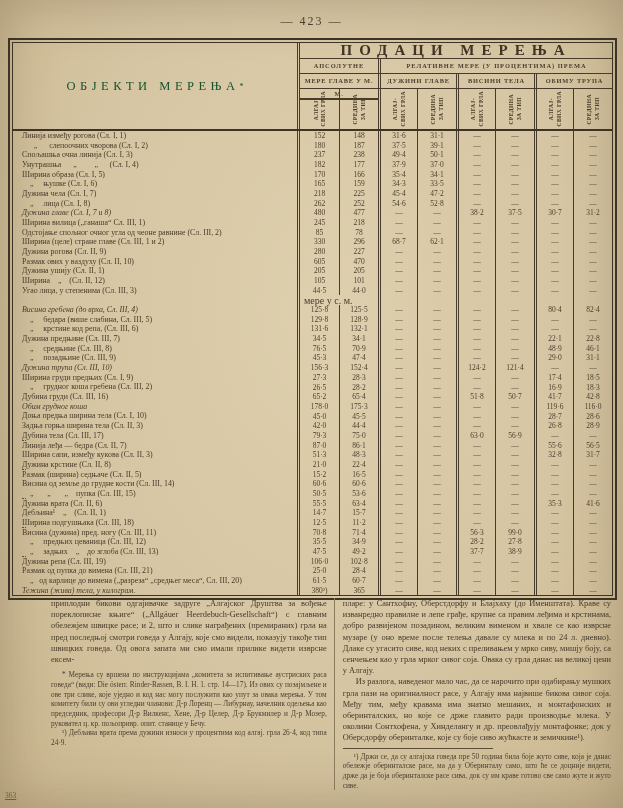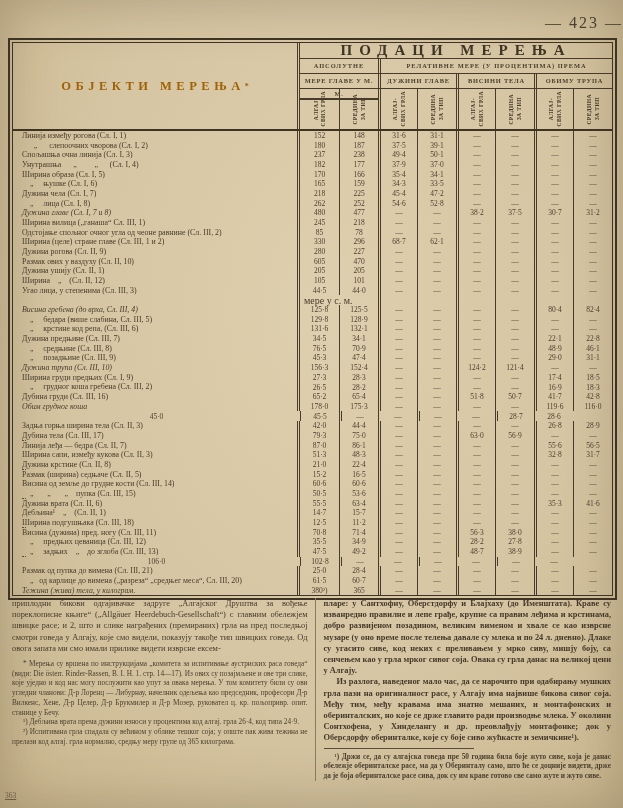--- a/index.html
+++ b/index.html
@@ -3,31 +3,31 @@
 <meta charset="utf-8">
 <style>
   html,body{margin:0;padding:0;}
   body{
     width:623px;height:808px;position:relative;overflow:hidden;
     background:radial-gradient(ellipse at 52% 38%, #decfae 0%, #d6c5a2 55%, #c9b68e 100%);
     box-shadow:inset 0 0 55px rgba(70,52,28,.28);
     font-family:"Liberation Serif","DejaVu Serif",serif;
     color:#443a2c;
   }
-  .pageno{position:absolute;top:14px;left:0;right:0;text-align:right;
-    font-size:16px;letter-spacing:2px;color:#4a3f30;}
+  .pageno{position:absolute;top:14px;left:0;right:0;text-align:center;
+    font-size:12px;letter-spacing:2px;color:#4a3f30;}
   
   .mtable{position:absolute;left:12px;top:42px;width:599px;
     border:1px solid #3e3425;outline:2px solid #3e3425;outline-offset:2px;
     background:transparent;}
   .cols{display:grid;grid-template-columns:287px repeat(8,1fr);}
   .thead{border-bottom:2px solid #3e3425;}
   .thead-grid{display:grid;grid-template-columns:287px 1fr;}
   .obj-cell{border-right:3px double #473c2b;display:flex;align-items:center;justify-content:center;
-    font-weight:bold;font-size:12.5px;letter-spacing:4.5px;color:#a16207;}
+    font-weight:normal;font-size:12.5px;letter-spacing:4.5px;color:#14532d;}
   .obj-cell sup{font-size:8px;letter-spacing:0;}
   .hr1{height:15px;line-height:15px;text-align:center;font-weight:bold;font-size:15px;
     letter-spacing:7px;border-bottom:1px solid #473c2b;color:#3f3524;}
   .hr2{display:grid;grid-template-columns:repeat(8,1fr);height:14px;border-bottom:1px solid #473c2b;}
   .hr2 div{font-size:6.4px;letter-spacing:1px;text-align:center;line-height:14px;font-weight:bold;color:#4a3f2e;}
   .hr2 .g-abs{grid-column:span 2;}
   .hr2 .g-rel{grid-column:span 6;border-left:3px double #473c2b;}
   .hr3{display:grid;grid-template-columns:repeat(8,1fr);height:14px;border-bottom:1px solid #473c2b;}
   .hr3 div{grid-column:span 2;font-size:6.4px;letter-spacing:.8px;text-align:center;line-height:13px;font-weight:bold;color:#4a3f2e;}
   .hr3 div.dbl{border-left:3px double #473c2b;}
@@ -43,22 +43,22 @@
   .trow.it .t{font-style:italic;}
   .lblcell{display:flex;align-items:baseline;padding-left:5px;overflow:hidden;
     border-right:3px double #473c2b;height:100%;flex-direction:column;}
   .t{white-space:pre;font-size:7.9px;line-height:9.6px;color:#473b2a;}
   .dots{flex:1;border-bottom:1px dotted #5a4c39;margin:0 6px 2px 4px;min-width:4px;}
   .vcell{text-align:center;font-size:7.5px;line-height:9.6px;color:#4d4030;height:100%;
     display:flex;align-items:center;justify-content:center;}
   .unitcell{grid-column:span 2;font-size:10px;padding-left:4px;color:#473b2a;display:flex;align-items:center;}
   
   .bodytext{position:absolute;left:12px;top:598px;width:599px;display:flex;}
-  .colL{width:296px;padding-right:7px;}
-  .colR{width:288px;padding-left:8px;border-left:1px solid #8b7a5c;font-weight:bold;}
+  .colL{width:296px;padding-right:7px;margin-left:39px;}
+  .colR{width:288px;padding-left:8px;border-left:1px solid #8b7a5c;}
   .bodytext p{margin:0;text-align:justify;font-size:8.4px;line-height:11.2px;color:#45392a;}
   .bodytext p.ind{text-indent:13px;}
   .fnblock{margin-top:5px;}
   .fn{font-size:7.3px !important;line-height:9.7px !important;text-indent:11px;color:#4b3f2f !important;}
   .fnrule{width:150px;border-top:1px solid #5a4c39;margin:4px 0 3px 0;}
   .sig{position:absolute;left:5px;bottom:8px;font-size:7.5px;color:#6d5d45;text-decoration:underline;}
 </style>
 </head>
 <body>
 
@@ -517,20 +517,24 @@
         <div class="vcell">178·0</div>
         <div class="vcell ss">175·3</div>
         <div class="vcell sd">—</div>
         <div class="vcell ss">—</div>
         <div class="vcell sd">—</div>
         <div class="vcell ss">—</div>
         <div class="vcell sd">119·6</div>
         <div class="vcell ss">116·0</div>
       </div>
       <div class="trow cols">
+        <div class="lblcell">
+          <span class="t">Доња предња ширина тела (Сл. I, 10)</span>
+          <span class="dots"></span>
+        </div>
         <div class="vcell">45·0</div>
         <div class="vcell ss">45·5</div>
         <div class="vcell sd">—</div>
         <div class="vcell ss">—</div>
         <div class="vcell sd">—</div>
         <div class="vcell ss">—</div>
         <div class="vcell sd">28·7</div>
         <div class="vcell ss">28·6</div>
       </div>
       <div class="trow cols">
@@ -690,21 +694,21 @@
       <div class="trow cols">
         <div class="lblcell">
           <span class="t">Висина (дужина) пред. ногу (Сл. III, 11)</span>
           <span class="dots"></span>
         </div>
         <div class="vcell">70·8</div>
         <div class="vcell ss">71·4</div>
         <div class="vcell sd">—</div>
         <div class="vcell ss">—</div>
         <div class="vcell sd">56·3</div>
-        <div class="vcell ss">38·0</div>
+        <div class="vcell ss">99·0</div>
         <div class="vcell sd">—</div>
         <div class="vcell ss">—</div>
       </div>
       <div class="trow cols">
         <div class="lblcell">
           <span class="t">    „     предњих цеваница (Сл. III, 12)</span>
           <span class="dots"></span>
         </div>
         <div class="vcell">35·5</div>
         <div class="vcell ss">34·9</div>
@@ -717,26 +721,30 @@
       </div>
       <div class="trow cols">
         <div class="lblcell">
           <span class="t">    „     задњих    „    до зглоба (Сл. III, 13)</span>
           <span class="dots"></span>
         </div>
         <div class="vcell">47·5</div>
         <div class="vcell ss">49·2</div>
         <div class="vcell sd">—</div>
         <div class="vcell ss">—</div>
-        <div class="vcell sd">48·7</div>
+        <div class="vcell sd">37·7</div>
         <div class="vcell ss">38·9</div>
         <div class="vcell sd">—</div>
         <div class="vcell ss">—</div>
       </div>
       <div class="trow cols">
+        <div class="lblcell">
+          <span class="t">Дужина репа (Сл. III, 19)</span>
+          <span class="dots"></span>
+        </div>
         <div class="vcell">106·0</div>
         <div class="vcell ss">102·8</div>
         <div class="vcell sd">—</div>
         <div class="vcell ss">—</div>
         <div class="vcell sd">—</div>
         <div class="vcell ss">—</div>
         <div class="vcell sd">—</div>
         <div class="vcell ss">—</div>
       </div>
       <div class="trow cols">
@@ -783,21 +791,20 @@
       </div>
     </div>
 </div>
 
 <div class="bodytext">
   <div class="colL">
       <p>приплодни бикови одгајивачке задруге „Алгајског Друштва за вођење пореклописне књиге“ („Allgäuer Heerdebuch-Gesellschaft“) с главним обележјем швицке расе; и 2, што и слике награђених (премираних) грла на пред последњој смотри говеда у Алгају, које смо видели, показују такође тип швицких говеда. Од овога запата ми смо имали прилике видети изврсне ексем-</p>
       <div class="fnblock">
         <p class="fn">* Мерења су вршена по инструкцијама „комитета за испитивање аустриских раса говеда“ (види: Die österr. Rinder-Rassen, B. I. H. 1. стр. 14—17). Из ових су позајмљене и ове три слике, које уједно и код нас могу послужити као упут за овака мерења. У том комитету били су ови угледни чланови: Д-р Лоренц — Либурнау, начелник одељења као председник, професори Д-р Вилкенс, Хене, Д-р Целер, Д-р Брукмилер и Д-р Мозер, руковател ц. кр. пољопривр. опит. станице у Бечу.</p>
         <p class="fn">¹) Дебљина врата према дужини износи у процентима код алгај. грла 26·4, код типа 24·9.</p>
-        <p class="fn">²) Испитивана грла спадала су већином у облике тешког соја; у опште пак жива тежина не прелази код алгај. грла нормално, средњу меру групе од 365 килограма.</p>
       </div>
     </div>
   <div class="colR">
       <p>пларе: у Сантхофну, Оберстдорфу и Блајхаху (до Именштата). Краве су изванредно правилне и лепе грађе, крупне са правим леђима и крстинама, добро развијеном позадином, великим вименом и хвале се као изврсне музаре (у оно време после телења давале су млека и по 24 л. дневно). Длаке су угасито сиве, код неких с преливањем у мрко сиву, мишју боју, са сенчењем као у грла мрког сивог соја. Овака су грла данас на великој цени у Алгају.</p>
       <p class="ind">Из разлога, наведеног мало час, да се нарочито при одабирању мушких грла пази на оригиналност расе, у Алгају има највише бикова сивог соја. Међу тим, међу кравама има знатно мешаних, и монтафонских и оберинталских, но које се држе главито ради производње млека. У околини Сонтхофена, у Хинделангу и др. преовлађују монтафонке; док у Оберсдорфу оберинталке, које су боје сиво жућкасте и земичкине¹).</p>
       <div class="fnrule"></div>
       <p class="fn">¹) Држи се, да су алгајска говеда пре 50 година била боје жуто сиве, која је данас обележје оберинталске расе, ма да у Оберинталу само, што ће се доцније видети, држе да је боја оберинталске расе сива, док су им краве готово све само жуте и жуто сиве.</p>
     </div>
 </div>
 

